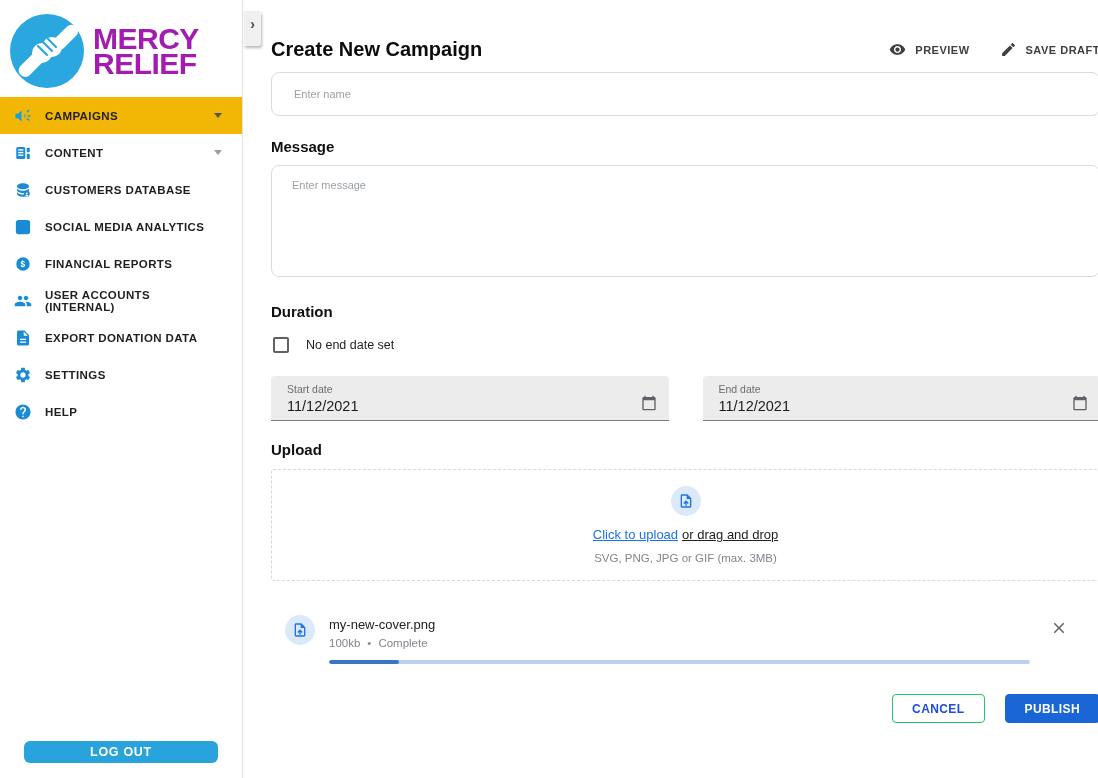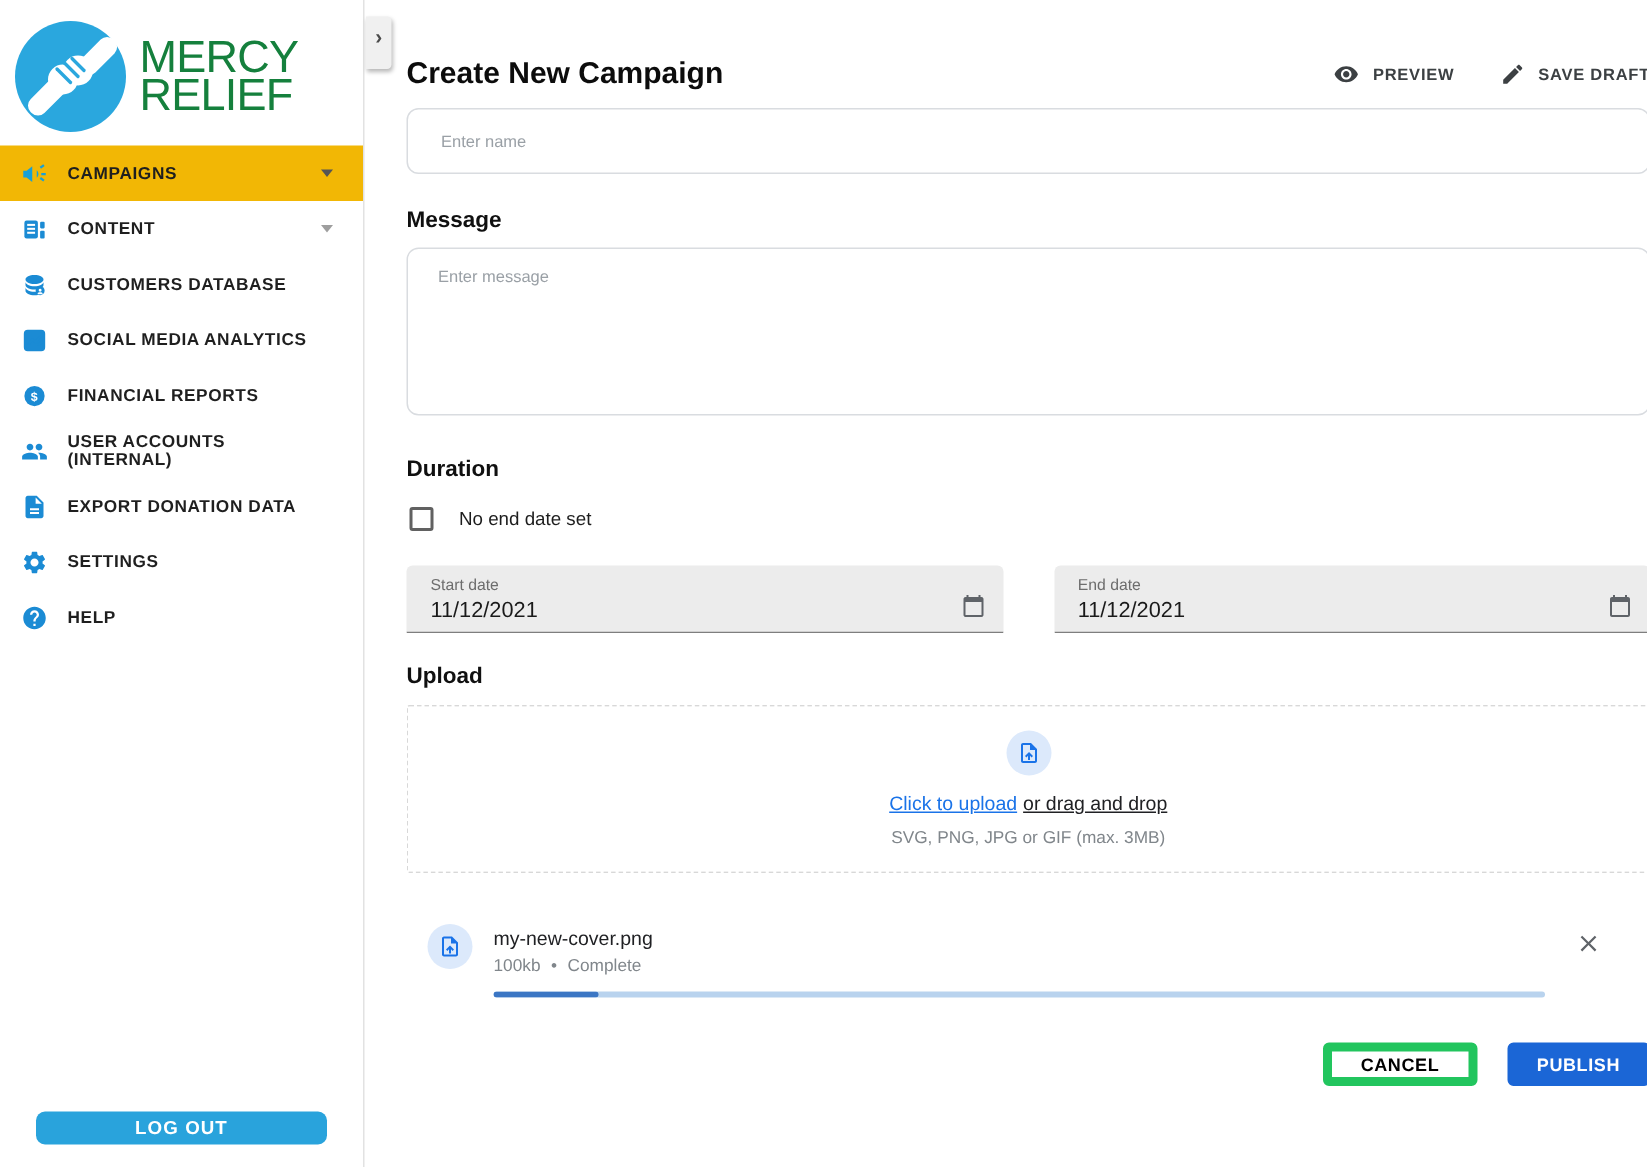--- a/index.html
+++ b/index.html
@@ -4,21 +4,21 @@
 <style>
   * { margin:0; padding:0; box-sizing:border-box; }
   html,body { width:1098px; height:778px; background:#fff; font-family:"Liberation Sans", sans-serif; overflow:hidden; }
   .app { position:relative; width:1098px; height:778px; }
 
   
   .sidebar { position:absolute; left:0; top:0; width:243px; height:778px; background:#fff;
              border-right:1px solid #e2e2e2; display:flex; flex-direction:column; }
   .logo-row { display:flex; align-items:center; gap:9px; padding:16px 6px 12px 10px; height:97px; }
   .logo-mark { width:74px; height:74px; flex:0 0 auto; }
-  .logo-text { font-weight:400; font-size:30px; line-height:25px; color:#15803d; letter-spacing:-0.5px; }
+  .logo-text { font-weight:700; font-size:30px; line-height:25px; color:#a21caf; letter-spacing:-0.5px; }
   .nav { display:flex; flex-direction:column; }
   .nav-item { height:37px; display:flex; align-items:center; gap:13px; padding:0 20px 0 14px;
               font-size:11.5px; font-weight:bold; color:#1f1f1f; letter-spacing:0.4px; cursor:pointer; }
   .nav-item.active { background:#F2B705; }
   .nav-icon { width:18px; height:18px; color:#1B8BD4; flex:0 0 auto; }
   .nav-icon.teal { color:#18A0D8; }
   .nav-icon svg { width:100%; height:100%; display:block; fill:currentColor; }
   .caret { margin-left:auto; width:0; height:0; border-left:4.5px solid transparent;
            border-right:4.5px solid transparent; border-top:5px solid #555; }
   .caret.gray { border-top-color:#9e9e9e; }
@@ -82,21 +82,21 @@
   .file-meta { margin-top:5px; font-size:11.5px; color:#80868b; display:flex; gap:7px; align-items:center; }
   .progress-track { margin-top:11px; height:4px; background:#B9D3EE; border-radius:2px; overflow:hidden; }
   .progress-fill { height:100%; background:#3B76C4; border-radius:2px; }
   .file-close { position:absolute; right:32px; top:4px; width:18px; height:18px; background:none; border:none;
                 cursor:pointer; color:#5f6368; padding:0; }
   .file-close svg { width:100%; height:100%; display:block; fill:currentColor; }
 
   .footer-row { margin-top:30px; display:flex; justify-content:flex-end; gap:20px; }
   .btn { height:29px; border-radius:4px; font-family:inherit; font-weight:bold; font-size:12px;
          letter-spacing:0.4px; cursor:pointer; padding:0 19px; }
-  .btn-cancel { background:#fff; border:6px solid #22c55e; color:#000000; }
+  .btn-cancel { background:#fff; border:1px solid #22c55e; color:#1d4ed8; }
   .btn-publish { background:#1B66D6; border:1px solid #1B66D6; color:#fff; }
 </style>
 </head>
 <body>
 
 <div class="app">
 
   <aside class="sidebar">
     <div class="logo-row">
       <span class="logo-mark">

